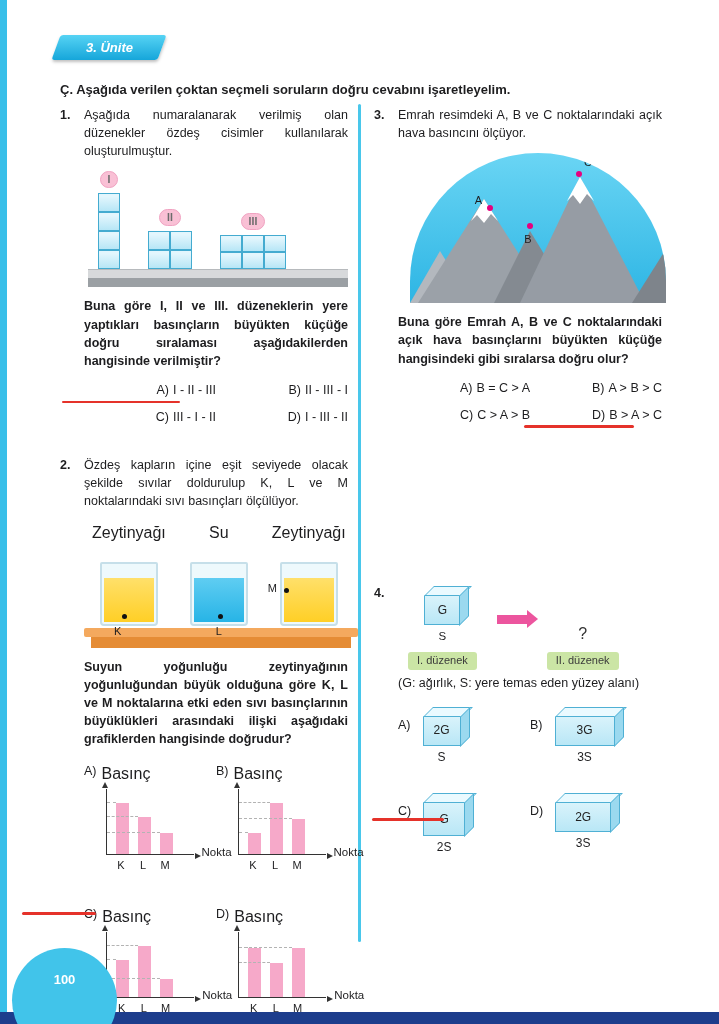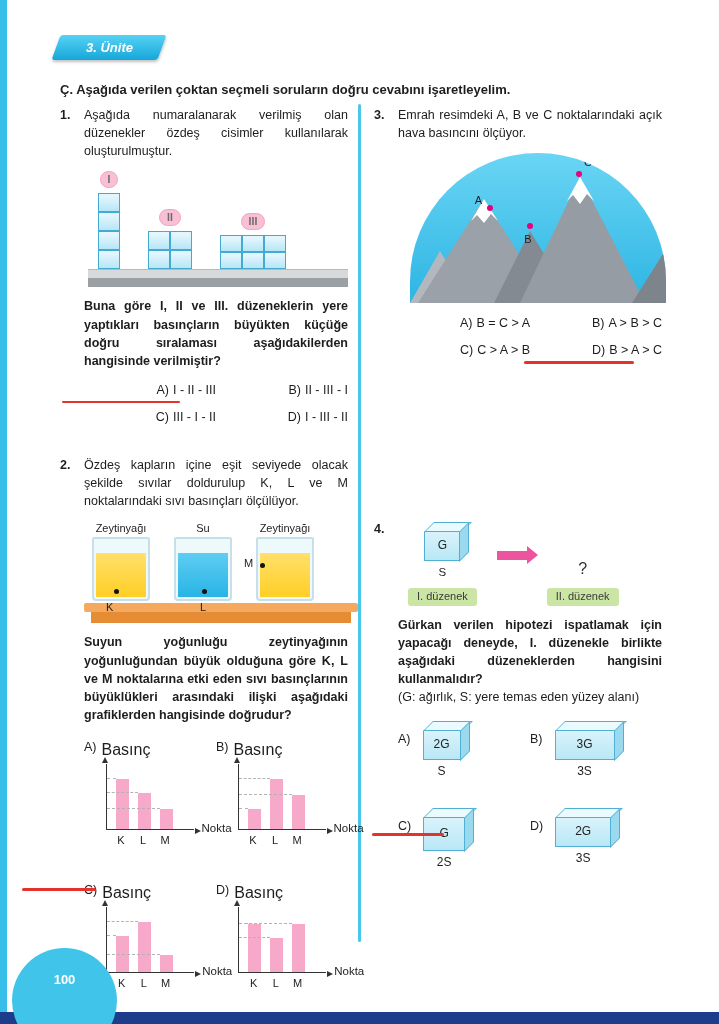--- a/index.html
+++ b/index.html
@@ -51,21 +51,21 @@
   .opt { position:relative;text-align:right; }
   .opt span + span { margin-left:4px; }
   .red-underline::after { content:""; position:absolute; left:-22px; bottom:-4px; width:118px; height:2.5px;
     background:#e5322a; border-radius:2px; }
   .red-underline.ul-d::after { left:-6px; width:110px; }
 
   
   .fig2 { margin:10px 0 6px; width:274px; }
   .beakers { display:flex; gap:24px; padding-left:8px; align-items:flex-end; }
   .bk-wrap { display:flex; flex-direction:column; align-items:center; }
-  .bk-label { font-size:11px; margin-bottom:1px; }
+  .bk-label { font-size:16px; margin-bottom:18px; }
   .beaker { position:relative; width:58px; height:64px; border:2px solid #c6dfe9; background:#eef9fc;
     border-radius:2px 2px 4px 4px; }
   .liquid { position:absolute; left:2px; right:2px; bottom:2px; height:44px; }
   .liq-yellow { background:linear-gradient(180deg,#ffe06a,#ffcf26); }
   .liq-blue { background:linear-gradient(180deg,#5fcdf2,#27b4e6); }
   .pt-dot { position:absolute; width:5px; height:5px; border-radius:50%; background:#111; z-index:4; }
   .pt-label { position:absolute; font-size:11px; z-index:4; }
   .dot-k { bottom:5px; left:20px; }
   .lbl-k { bottom:-16px; left:12px; }
   .dot-l { bottom:5px; left:26px; }
@@ -361,20 +361,21 @@
           <polygon points="222,150 256,96 256,150" fill="#7e848b"></polygon>
           <circle cx="80" cy="55" r="3" fill="#e6007e"></circle>
           <text x="72" y="51" text-anchor="end" font-size="11" fill="#1d1d1f">A</text>
           <circle cx="120" cy="73" r="3" fill="#e6007e"></circle>
           <text x="118" y="90" text-anchor="middle" font-size="11" fill="#1d1d1f">B</text>
           <circle cx="169" cy="21" r="3" fill="#e6007e"></circle>
           <text x="174" y="13" text-anchor="start" font-size="11" fill="#1d1d1f">C</text>
         </svg>
       </div>
 
+      <p class="q-text">Buna göre Emrah A, B ve C noktalarındaki açık hava basınçlarını büyükten küçüğe hangisindeki gibi sıralarsa doğru olur?</p>
 
       <div class="opts2">
         <div class="opt">
           <span>A)</span><span>B = C &gt; A</span>
         </div>
         <div class="opt">
           <span>B)</span><span>A &gt; B &gt; C</span>
         </div>
         <div class="opt">
           <span>C)</span><span>C &gt; A &gt; B</span>
@@ -396,21 +397,20 @@
           <div class="box-sub">S</div>
           <div class="badge">I. düzenek</div>
         </div>
         <div class="arrow"></div>
         <div class="hyp-col">
           <div class="qmark">?</div>
           <div class="badge">II. düzenek</div>
         </div>
       </div>
 
-      <p class="q-text">Gürkan verilen hipotezi ispatlamak için yapacağı deneyde, I. düzenekle birlikte aşağıdaki düzeneklerden hangisini kullanmalıdır?</p>
       <p class="q-note">(G: ağırlık, S: yere temas eden yüzey alanı)</p>
 
       <div class="opts-fig">
         <div class="fig-opt">
           <span class="letter">A)</span>
           <div class="opt-box-col">
             <div class="box3d box-a">
               <span>2G</span>
             </div>
             <div class="sub">S</div>

